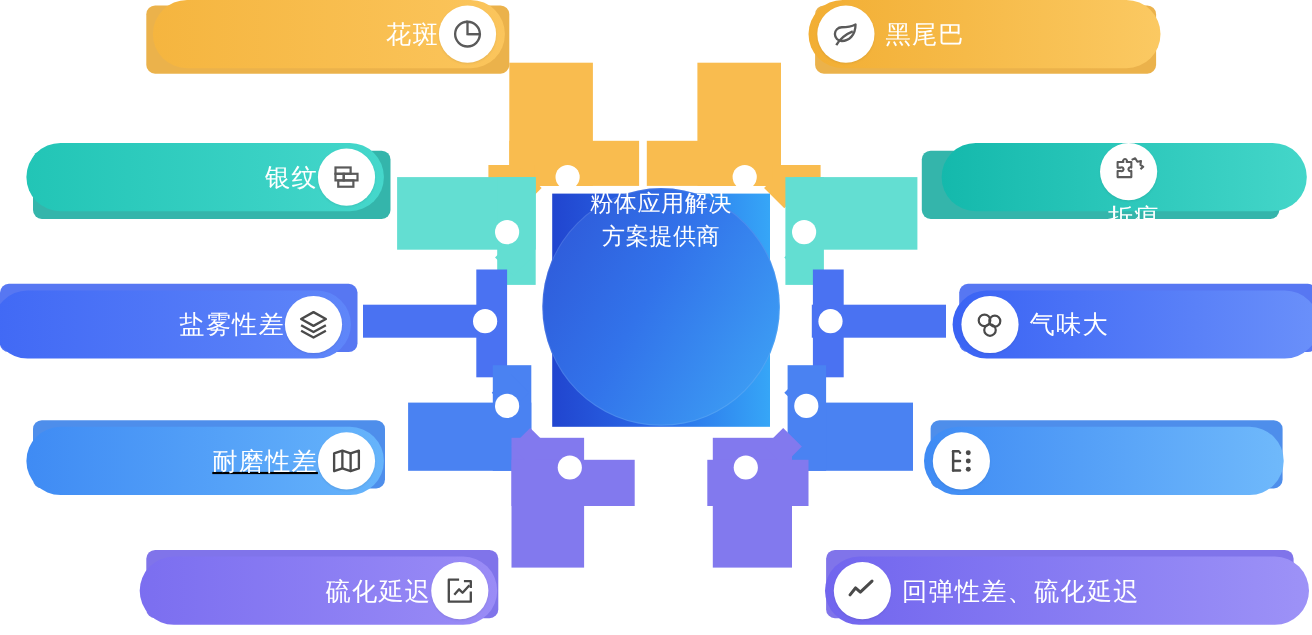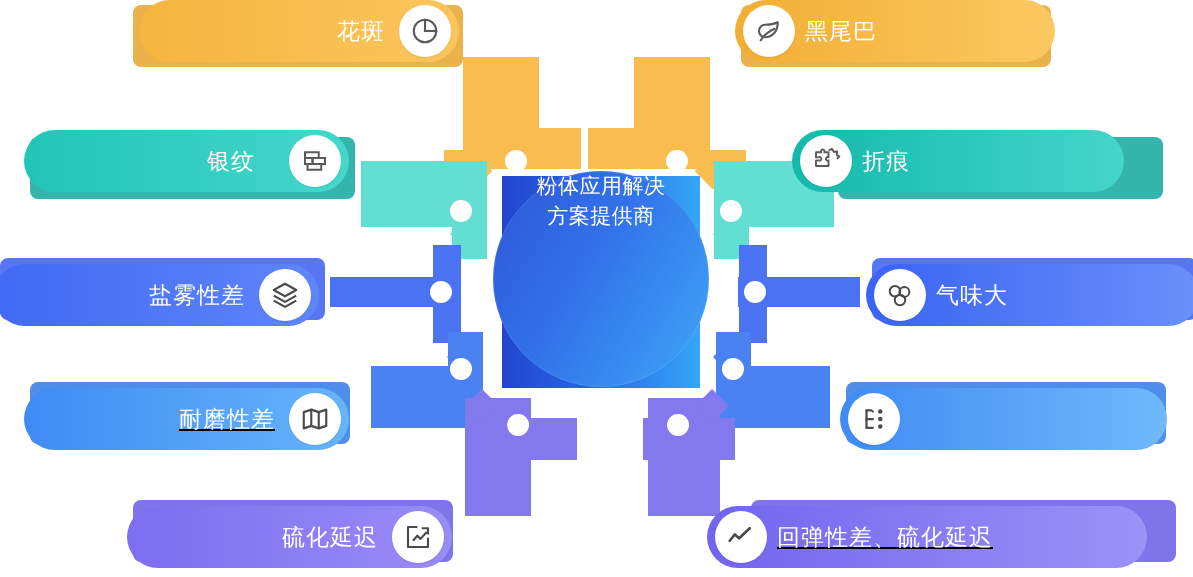--- a/index.html
+++ b/index.html
@@ -43,21 +43,21 @@
     display:flex;align-items:center;box-sizing:border-box;
   }
   .pill.left{justify-content:flex-end;padding-right:8px;}
   .pill.right{justify-content:flex-start;padding-left:8px;}
   .pill-shadow{
     position:absolute;height:62px;border-radius:8px;opacity:.85;
   }
   .pill-text{
     color:#ffffff;font-size:23px;white-space:nowrap;letter-spacing:1px;
   }
-  .pill.left .pill-text{margin-right:14px;}
+  .pill.left .pill-text{}
   .pill.right .pill-text{margin-left:10px;}
   .icon-circle{
     width:52px;height:52px;border-radius:50%;background:#ffffff;
     display:flex;align-items:center;justify-content:center;flex:0 0 auto;
     box-shadow:0 1px 2px rgba(0,0,0,.08);
   }
   .icon-circle svg{display:block;}
 </style>
 </head>
 <body>
@@ -129,21 +129,21 @@
     <span class="icon-circle">
       <svg width="30" height="30" viewBox="0 0 24 24" fill="none" stroke="#5a5a5a" stroke-width="1.7">
         <path d="M12 3a9 9 0 1 0 9 9"></path>
           <path d="M12 12V3a9 9 0 0 1 9 9z"></path>
           <path d="M12 12h9"></path>
       </svg>
     </span>
   </div>
 
   <div class="pill-shadow" style="left:30px;top:137px;width:325px;background:#11a89c;"></div>
-  <div class="pill left" style="left:24px;top:130px;width:325px;background:linear-gradient(90deg,#22c5b6,#45d7cb);gap:20px;">
+  <div class="pill left" style="left:24px;top:130px;width:325px;background:linear-gradient(90deg,#22c5b6,#45d7cb);">
     <span class="pill-text">银纹</span>
     <span class="icon-circle">
       <svg width="30" height="30" viewBox="0 0 24 24" fill="none" stroke="#5a5a5a" stroke-width="1.6">
         <rect x="4" y="5" width="11" height="4.6"></rect>
           <rect x="4" y="9.6" width="6" height="4.8"></rect>
         <rect x="10" y="9.6" width="10" height="4.8"></rect>
           <rect x="6" y="14.4" width="11" height="4.6"></rect>
       </svg>
     </span>
   </div>
@@ -189,21 +189,21 @@
     <span class="icon-circle">
       <svg width="30" height="30" viewBox="0 0 24 24" fill="none" stroke="#5a5a5a" stroke-width="1.7" stroke-linejoin="round">
         <path d="M19 5c0 8-5 12-10 12a5 5 0 0 1 0-10c4 0 8-1 10-2z"></path>
           <path d="M5 20c3-5 7-8 12-10"></path>
       </svg>
     </span>
     <span class="pill-text">黑尾巴</span>
   </div>
 
   <div class="pill-shadow" style="left:838px;top:137px;width:325px;background:#11a89c;"></div>
-  <div class="pill right" style="left:792px;top:130px;width:332px;background:linear-gradient(90deg,#14b9ac,#44d6c9);">
+  <div class="pill right" style="left:856px;top:130px;width:332px;background:linear-gradient(90deg,#14b9ac,#44d6c9);flex-direction:column;">
     <span class="icon-circle">
       <svg width="30" height="30" viewBox="0 0 24 24" fill="none" stroke="#5a5a5a" stroke-width="1.5" stroke-linejoin="round">
         <path d="M4 11.5h2.2a1.4 1.4 0 1 0 0-2.4H4V5h4.2a1.4 1.4 0 1 1 2.4 0h3.4v4.1a1.4 1.4 0 1 0 0 2.4V16H4v-4.5z"></path>
         <path d="M14.2 3.5l2.6-1.2 1.6 2.5 2.6-.5-.4 2.8 2.1 1.4-2.1 1.7"></path>
       </svg>
     </span>
     <span class="pill-text">折痕</span>
   </div>
 
   <div class="pill-shadow" style="left:872px;top:258px;width:325px;background:#3a5ff0;"></div>
@@ -228,21 +228,21 @@
           <path d="M6 5h4"></path>
         <circle cx="17" cy="6" r="1.8" fill="#4a4a4a" stroke="none"></circle>
         <circle cx="17" cy="12" r="1.8" fill="#4a4a4a" stroke="none"></circle>
         <circle cx="17" cy="18" r="1.8" fill="#4a4a4a" stroke="none"></circle>
         <path d="M6 19h5"></path>
       </svg>
     </span>
   </div>
 
   <div class="pill-shadow" style="left:751px;top:500px;width:425px;background:#6a5ce6;"></div>
-  <div class="pill right" style="left:707px;top:506px;width:440px;background:linear-gradient(90deg,#7165ee,#9d92f7);text-decoration:underline;">
+  <div class="pill right" style="left:750px;top:506px;width:440px;background:linear-gradient(90deg,#7165ee,#9d92f7);">
     <span class="icon-circle">
       <svg width="30" height="30" viewBox="0 0 24 24" fill="none" stroke="#4a4a4a" stroke-width="2.2" stroke-linecap="round" stroke-linejoin="round">
         <path d="M3 15l4-5 3.5 3L19 5"></path>
       </svg>
     </span>
     <span class="pill-text">回弹性差、硫化延迟</span>
   </div>
 
 </div>
 

